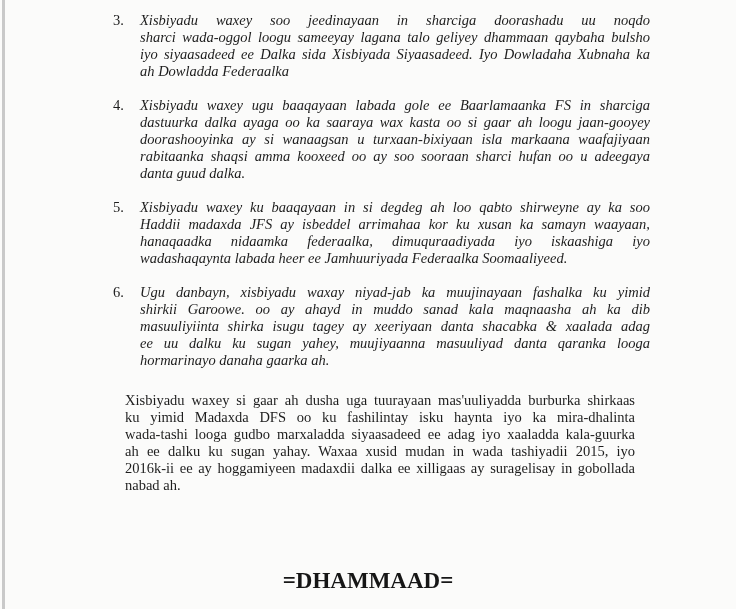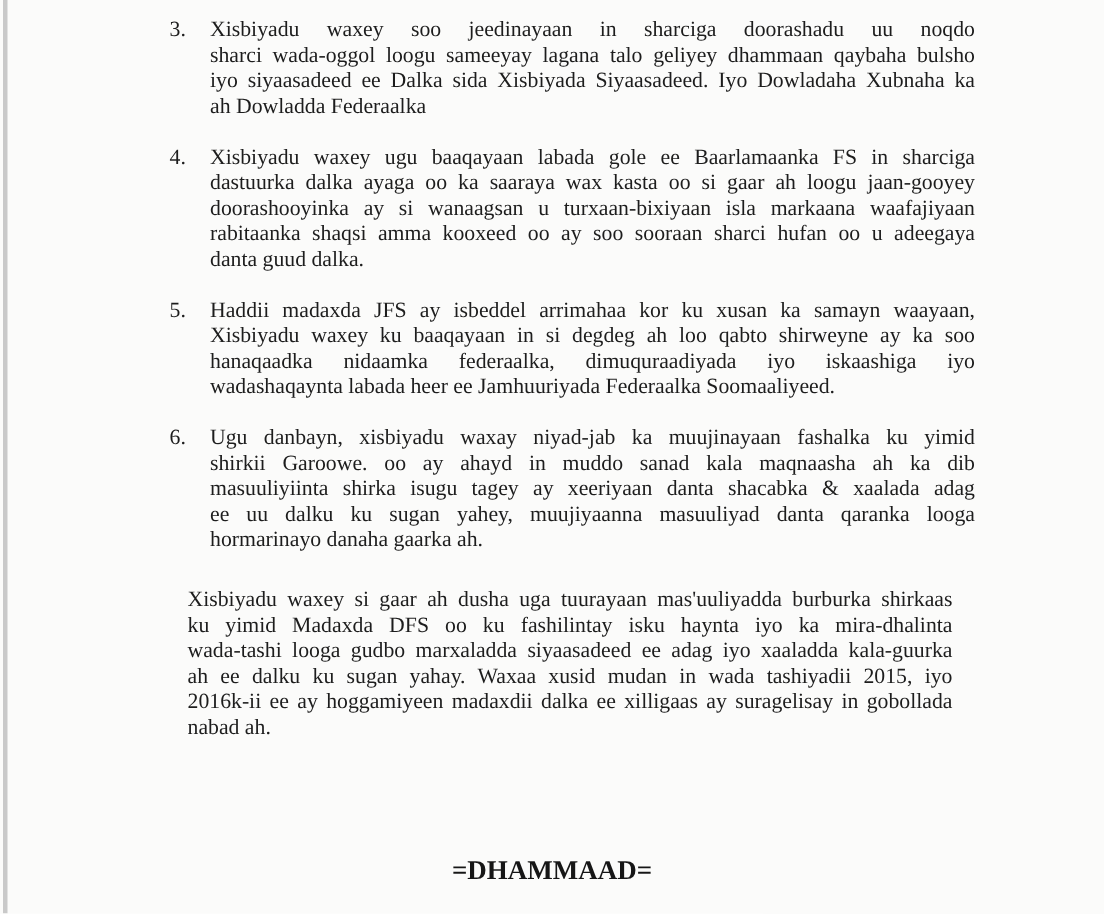--- a/index.html
+++ b/index.html
@@ -31,20 +31,21 @@
   .item {
     display: flex;
     margin-bottom: 17px;
   }
   .num {
     width: 27px;
     flex-shrink: 0;
   }
   .body {
     width: 510px;
+    font-style: italic;
   }
   .line {
     text-align: justify;
     text-align-last: justify;
   }
   .line.last {
     text-align: right;
     text-align-last: left;
   }
   .closing {
@@ -52,21 +53,21 @@
     width: 510px;
     margin-top: 23px;
   }
   .end-marker {
     position: absolute;
     left: 0;
     right: 0;
     top: 572px;
     text-align: center;
     font-weight: 700;
-    font-size: 18px;
+    font-size: 23px;
     color: #161616;
   }
 </style>
 </head>
 <body>
 
 <div class="page">
   <div class="page-edge"></div>
 
   <div class="content">
@@ -88,22 +89,22 @@
         <div class="line">dastuurka dalka ayaga oo ka saaraya wax kasta oo si gaar ah loogu jaan-gooyey</div>
         <div class="line">doorashooyinka ay si wanaagsan u turxaan-bixiyaan isla markaana waafajiyaan</div>
         <div class="line">rabitaanka shaqsi amma kooxeed oo ay soo sooraan sharci hufan oo u adeegaya</div>
         <div class="line last">danta guud dalka.</div>
       </div>
     </div>
 
     <div class="item">
       <div class="num">5.</div>
       <div class="body">
+        <div class="line">Xisbiyadu waxey ku baaqayaan in si degdeg ah loo qabto shirweyne ay ka soo</div>
         <div class="line">Haddii madaxda JFS ay isbeddel arrimahaa kor ku xusan ka samayn waayaan,</div>
-        <div class="line">Xisbiyadu waxey ku baaqayaan in si degdeg ah loo qabto shirweyne ay ka soo</div>
         <div class="line">hanaqaadka nidaamka federaalka, dimuquraadiyada iyo iskaashiga iyo</div>
         <div class="line last">wadashaqaynta labada heer ee Jamhuuriyada Federaalka Soomaaliyeed.</div>
       </div>
     </div>
 
     <div class="item">
       <div class="num">6.</div>
       <div class="body">
         <div class="line">Ugu danbayn, xisbiyadu waxay niyad-jab ka muujinayaan fashalka ku yimid</div>
         <div class="line">shirkii Garoowe. oo ay ahayd in muddo sanad kala maqnaasha ah ka dib</div>

